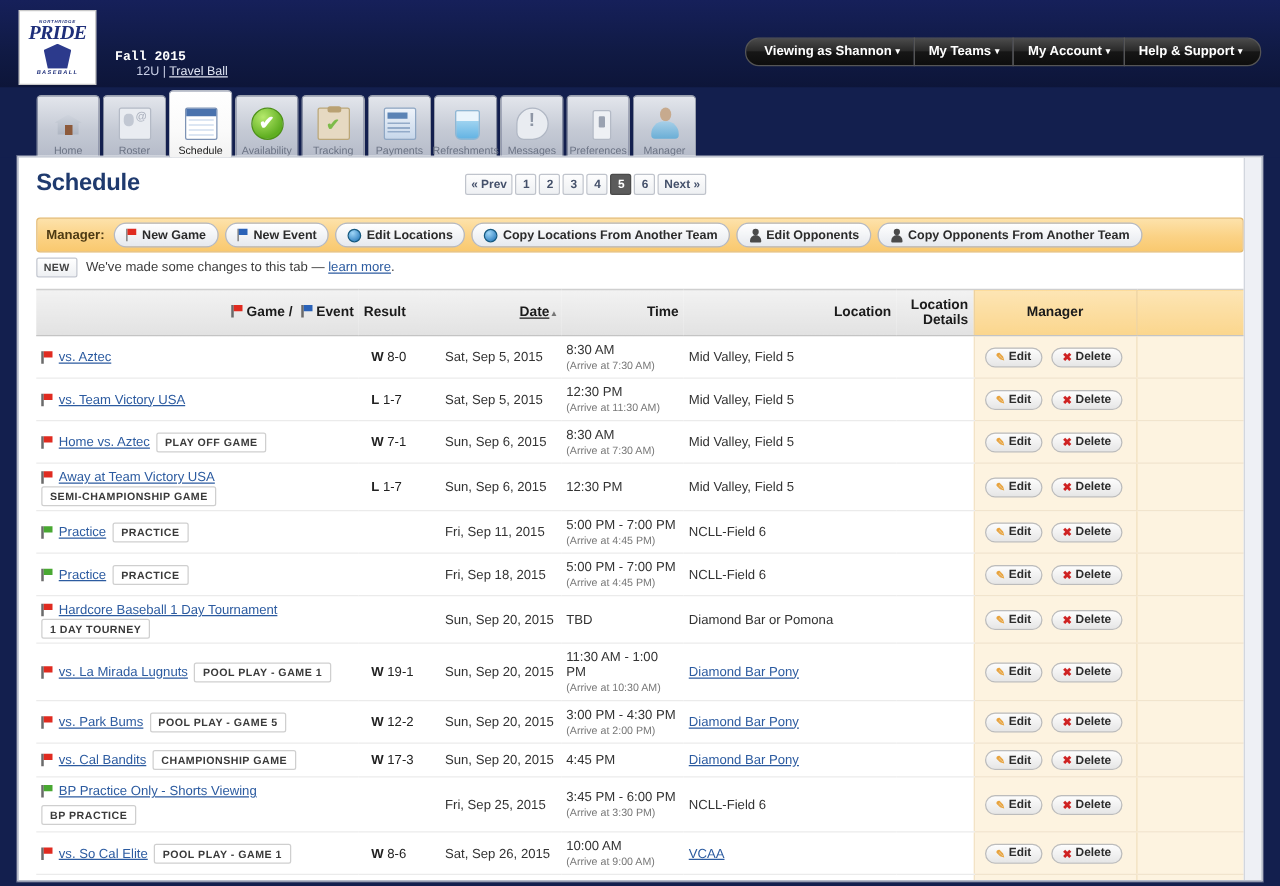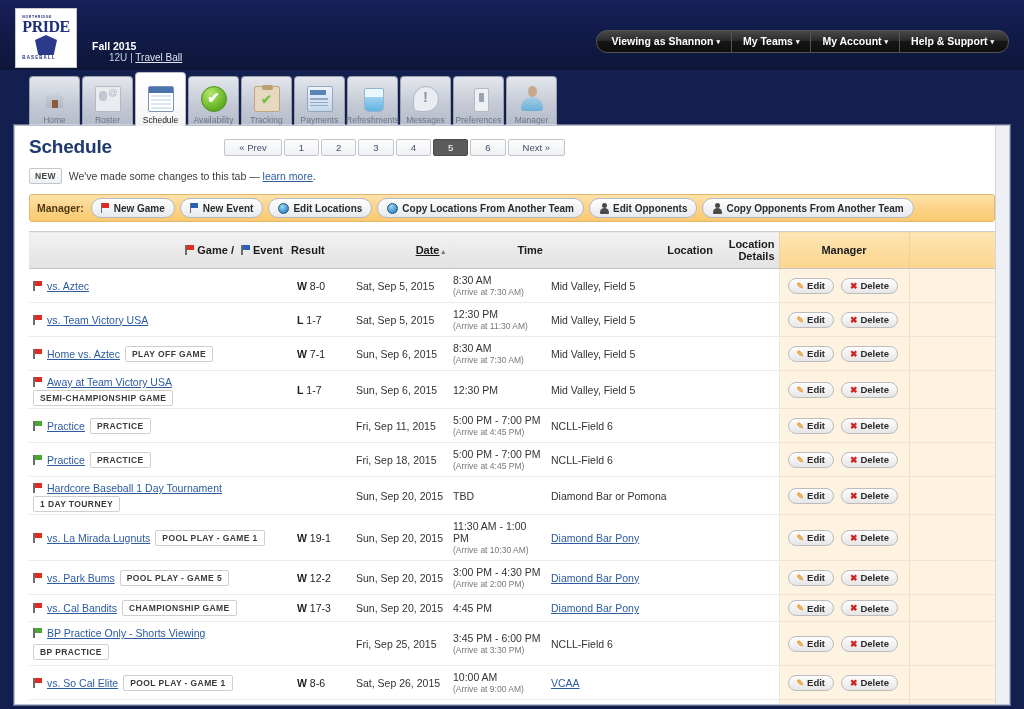--- a/index.html
+++ b/index.html
@@ -19,35 +19,35 @@
     height:70px;
     background:linear-gradient(to bottom,#16205a 0%, #101a44 60%, #0d1539 100%);
   }
   #logo-box {
     position:absolute; left:15px; top:8px;
     width:62px; height:60px;
     background:#fff; border:1px solid #c9c9c9;
     display:flex; align-items:center; justify-content:center;
     overflow:hidden;
   }
-  #logo-inner { line-height:1; color:#1f2f7a; }
+  #logo-inner { text-align:center; line-height:1; color:#1f2f7a;font-style:italic; }
   #logo-top { font-size:3.5px; letter-spacing:.6px; font-weight:bold; display:block; }
   #logo-mid { font-size:16px; font-weight:bold; letter-spacing:-.5px; display:block; font-family:"Liberation Serif", serif;}
   #logo-art {
     display:block; margin:0 auto; width:22px; height:20px;
     background:#2c3a8c;
     clip-path:polygon(50% 0%, 100% 25%, 85% 100%, 15% 100%, 0% 25%);
   }
   #logo-bot { font-size:4.5px; letter-spacing:1.1px; font-weight:bold; display:block; margin-top:1px;}
 
   #team-title {
     position:absolute; left:90px; top:12px;
     color:#fff; font-size:23px; font-weight:bold; letter-spacing:-.3px;
   }
-  #season { position:absolute; left:92px; top:40px; color:#fff; font-size:10.5px; font-weight:bold; }
+  #season { position:absolute; left:92px; top:40px; color:#fff; font-size:10.5px; font-weight:bold;font-family:Liberation Mono, monospace; }
   #agegroup { position:absolute; left:109px; top:52px; color:#c9cfe6; font-size:10px; }
   #agegroup a { color:#dfe4f2; text-decoration:underline; }
 
   #hdr-nav { position:absolute; right:15px; top:30px; display:flex; }
   .hdr-btn {
     background:linear-gradient(to bottom,#4a4a4a 0%,#2a2a2a 45%,#161616 50%,#0d0d0d 100%);
     border:1px solid #555;
     color:#fff; font-size:10.5px; font-weight:bold;
     padding:4px 11px 5px 11px;
     margin-left:-1px;
@@ -129,24 +129,24 @@
     overflow:hidden;
   }
   #panel-inner { padding:10px 14px 0 14px; }
 
   #title-row { position:relative; height:28px; }
   #page-title { font-size:19px; font-weight:bold; color:#1f3a6e; letter-spacing:-.2px; }
 
   
   #pager { position:absolute; right:430px; top:3px; display:flex; gap:2px; }
   .pg {
-    min-width:17px; height:17px; padding:0 14px;
+    min-width:17px; height:17px; padding:0 4px;
     border:1px solid #c0c4cc; border-radius:2px;
     background:linear-gradient(#fdfdfd,#eef0f3);
-    font-size:9.5px; color:#44506a; font-weight:normal;
+    font-size:9.5px; color:#44506a; font-weight:bold;
     display:flex; align-items:center; justify-content:center;
     cursor:pointer;
   }
   .pg.cur { background:#5b5b5b; border-color:#4a4a4a; color:#fff; }
 
   
   #views { position:absolute; right:0; top:0; display:flex; gap:5px; }
   .vbtn {
     height:22px; padding:0 11px 0 8px;
     border:1px solid #b9bec9; border-radius:11px;
@@ -362,27 +362,20 @@
         <div class="pg">« Prev</div>
         <div class="pg">1</div>
         <div class="pg">2</div>
         <div class="pg">3</div>
         <div class="pg">4</div>
         <div class="pg cur">5</div>
         <div class="pg">6</div>
         <div class="pg">Next »</div>
       </div>
 
-    </div>
-
-    <div id="notice">
-      <span id="new-badge">NEW</span>
-      <span id="notice-text">
-        <span>We've made some changes to this tab — </span><a href="#">learn more</a><span>.</span>
-      </span>
     </div>
 
     <div id="mgrbar">
       <span id="mgr-label">Manager:</span>
       <div class="abtn">
         <span class="flag red"></span>
         <span>New Game</span>
       </div>
       <div class="abtn">
         <span class="flag blue"></span>
@@ -397,20 +390,27 @@
         <span>Copy Locations From Another Team</span>
       </div>
       <div class="abtn">
         <span class="person"></span>
         <span>Edit Opponents</span>
       </div>
       <div class="abtn">
         <span class="person"></span>
         <span>Copy Opponents From Another Team</span>
       </div>
+    </div>
+
+    <div id="notice">
+      <span id="new-badge">NEW</span>
+      <span id="notice-text">
+        <span>We've made some changes to this tab — </span><a href="#">learn more</a><span>.</span>
+      </span>
     </div>
 
     <table id="tbl">
       <colgroup>
         <col style="width:258px">
           <col style="width:65px">
           <col style="width:97px">
         <col style="width:98px">
           <col style="width:170px">
           <col style="width:62px">

